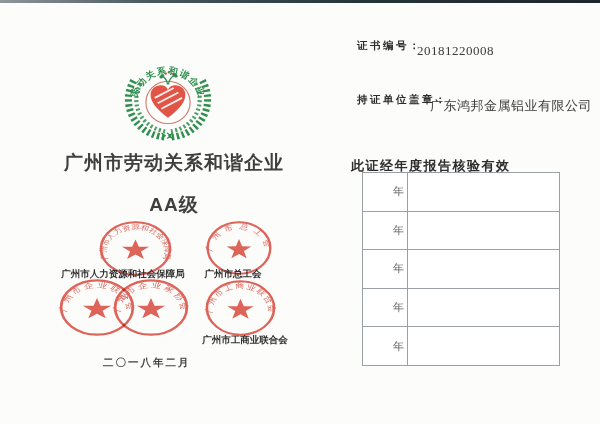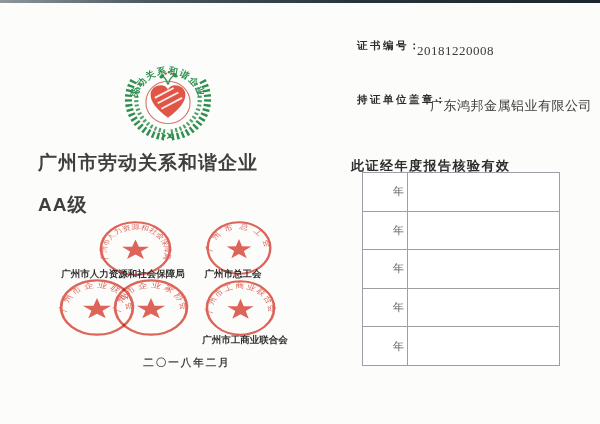--- a/index.html
+++ b/index.html
@@ -8,29 +8,29 @@
     background:#fcfcfb;overflow:hidden;
     font-family:"Liberation Sans", sans-serif;
   }
   .scan-edge{
     position:absolute;left:0;top:0;width:600px;height:3px;
     background:linear-gradient(to right,#8d979c 0%,#4a575e 25%,#27333a 60%,#1c262c 100%);
   }
   .abs{position:absolute;}
   
   .title-line{
-    left:38px;width:272px;color:#3f3f3f;
+    left:38px;width:272px;text-align:center;color:#3f3f3f;
     font-weight:600;font-size:19px;letter-spacing:1px;white-space:nowrap;
   }
   .issuer-label{
     font-size:9.5px;font-weight:700;color:#2e2e2e;text-align:center;
     white-space:nowrap;line-height:10px;
   }
   .date-line{
-    left:103px;width:168px;text-align:center;font-size:10.5px;
+    left:103px;width:168px;font-size:10.5px;
     font-weight:600;letter-spacing:2px;color:#3f3f3f;white-space:nowrap;
   }
   
   .field-label{
     font-size:10.5px;font-weight:700;letter-spacing:2.5px;color:#2d2d2d;white-space:nowrap;
   }
   .field-value{
     font-family:Liberation Serif, serif;font-size:13px;color:#3b3b3b;
     letter-spacing:.5px;white-space:nowrap;
   }

